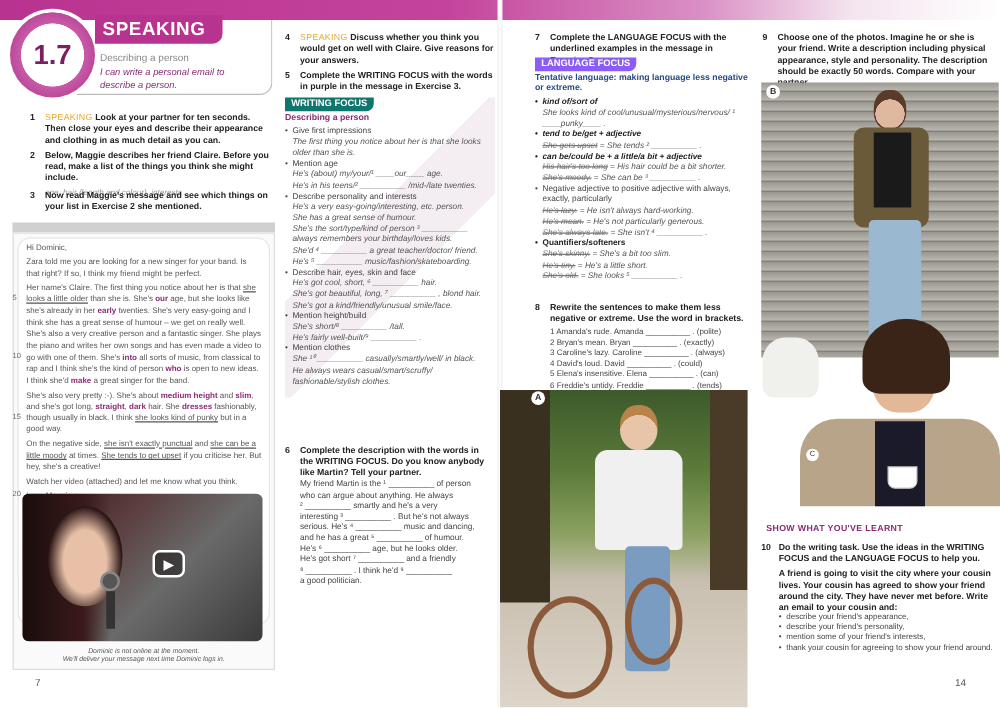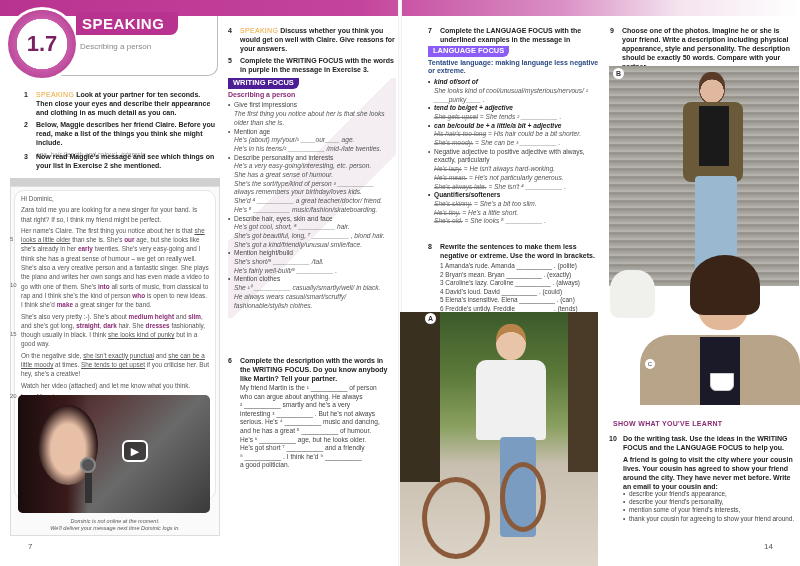--- a/index.html
+++ b/index.html
@@ -75,20 +75,21 @@
 <div class="spread">
   <div class="topbar"></div>
   <div class="gutter"></div>
 
   <div class="header-box"></div>
   <div class="badge">
       <span>1.7</span>
     </div>
   <div class="title-tab">SPEAKING</div>
   <div class="subtitle">Describing a person</div>
+  <div class="objective">I can write a personal email to describe a person.</div>
 
   <div class="ex" style="left:36px;top:90px;width:180px">
     <span class="n">1</span>
     <span class="spk">SPEAKING</span>
     <span>Look at your partner for ten seconds. Then close your eyes and describe their appearance and clothing in as much detail as you can.</span>
   </div>
   <div class="ex" style="left:36px;top:120px;width:180px">
     <span class="n">2</span>
     <span>Below, Maggie describes her friend Claire. Before you read, make a list of the things you think she might include.</span>
     <span class="hint">age, hair (length and colour), interests ...</span>
@@ -137,21 +138,21 @@
     <span class="n">4</span>
     <span class="spk">SPEAKING</span>
     <span>Discuss whether you think you would get on well with Claire. Give reasons for your answers.</span>
   </div>
   <div class="ex" style="left:240px;top:56px;width:155px">
     <span class="n">5</span>
     <span>Complete the WRITING FOCUS with the words in purple in the message in Exercise 3.</span>
   </div>
 
   <div class="col" style="left:228px;top:78px;width:168px">
-    <span class="focus-tab" style="background:#4c1d95">WRITING FOCUS</span>
+    <span class="focus-tab" style="background:#0f766e">WRITING FOCUS</span>
     <div class="focus-title">Describing a person</div>
     <div class="bul"><span>Give first impressions</span><i>The first thing you notice about her is that she looks older than she is.</i></div>
     <div class="bul"><span>Mention age</span><i>He's (about) my/your/¹ ____our____ age.</i><i>He's in his teens/² __________ /mid-/late twenties.</i></div>
     <div class="bul"><span>Describe personality and interests</span><i>He's a very easy-going/interesting, etc. person.</i><i>She has a great sense of humour.</i><i>She's the sort/type/kind of person ³ __________ always remembers your birthday/loves kids.</i><i>She'd ⁴ __________ a great teacher/doctor/ friend.</i><i>He's ⁵ __________ music/fashion/skateboarding.</i></div>
     <div class="bul"><span>Describe hair, eyes, skin and face</span><i>He's got cool, short, ⁶ __________ hair.</i><i>She's got beautiful, long, ⁷ __________ , blond hair.</i><i>She's got a kind/friendly/unusual smile/face.</i></div>
     <div class="bul"><span>Mention height/build</span><i>She's short/⁸ __________ /tall.</i><i>He's fairly well-built/⁹ __________ .</i></div>
     <div class="bul"><span>Mention clothes</span><i>She ¹⁰ __________ casually/smartly/well/ in black.</i><i>He always wears casual/smart/scruffy/ fashionable/stylish clothes.</i></div>
   </div>
 
   <div class="ex" style="left:240px;top:356px;width:155px">

